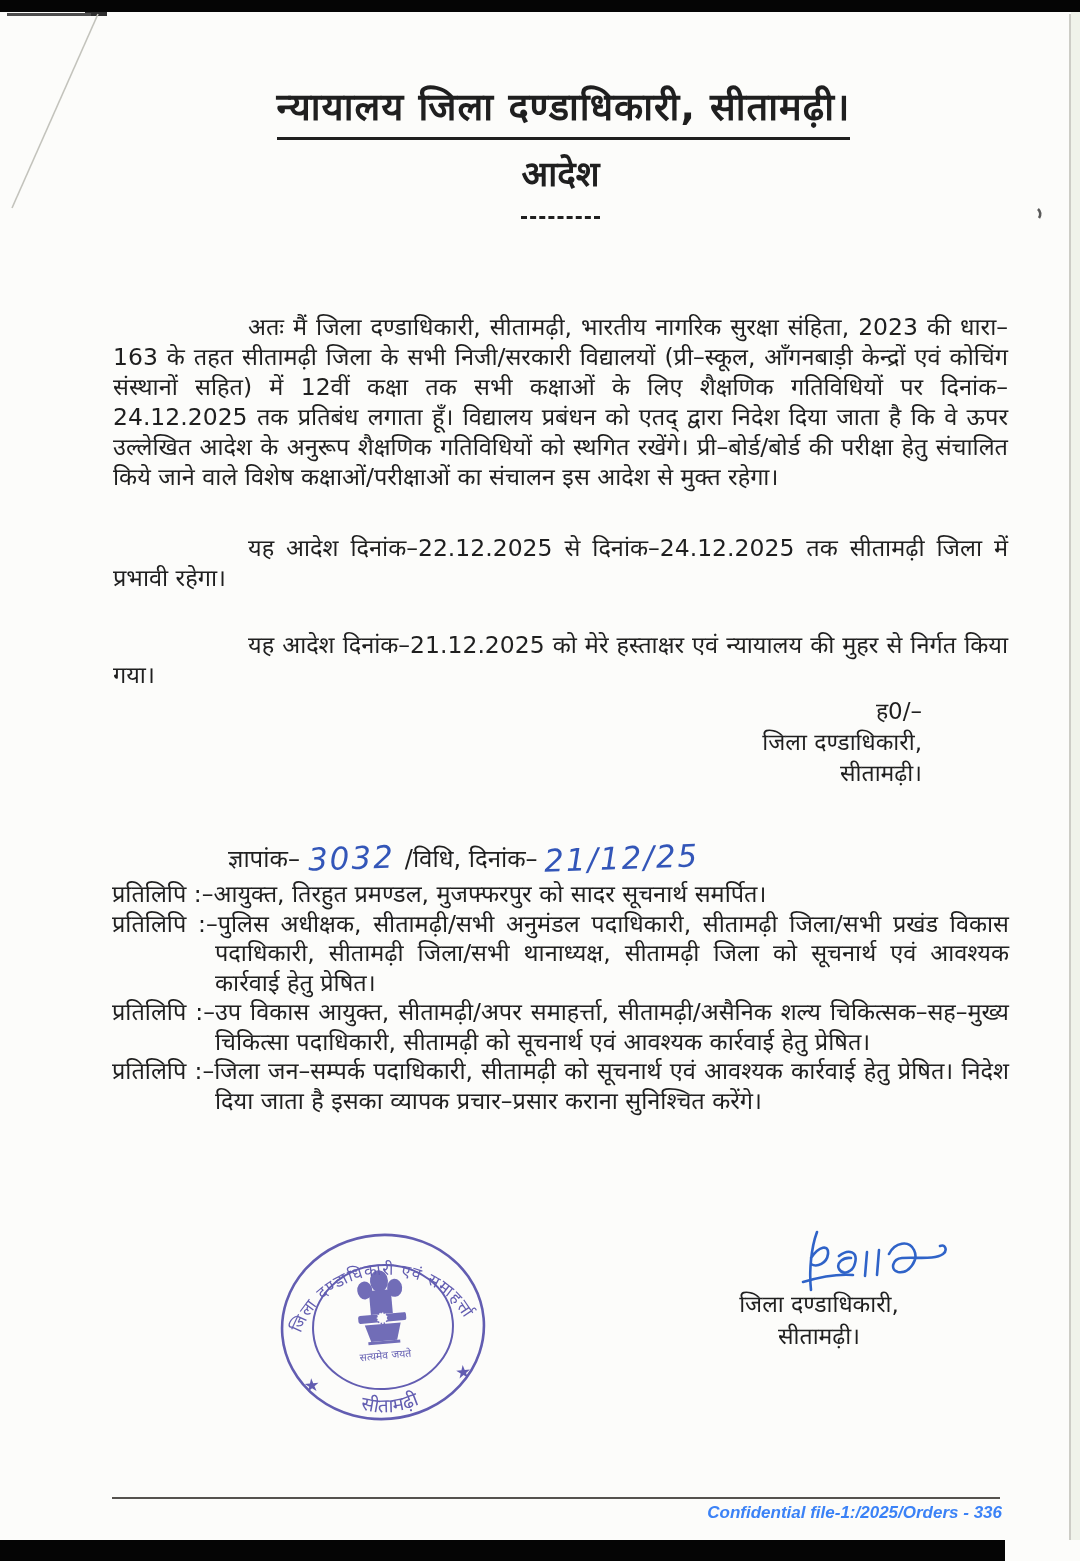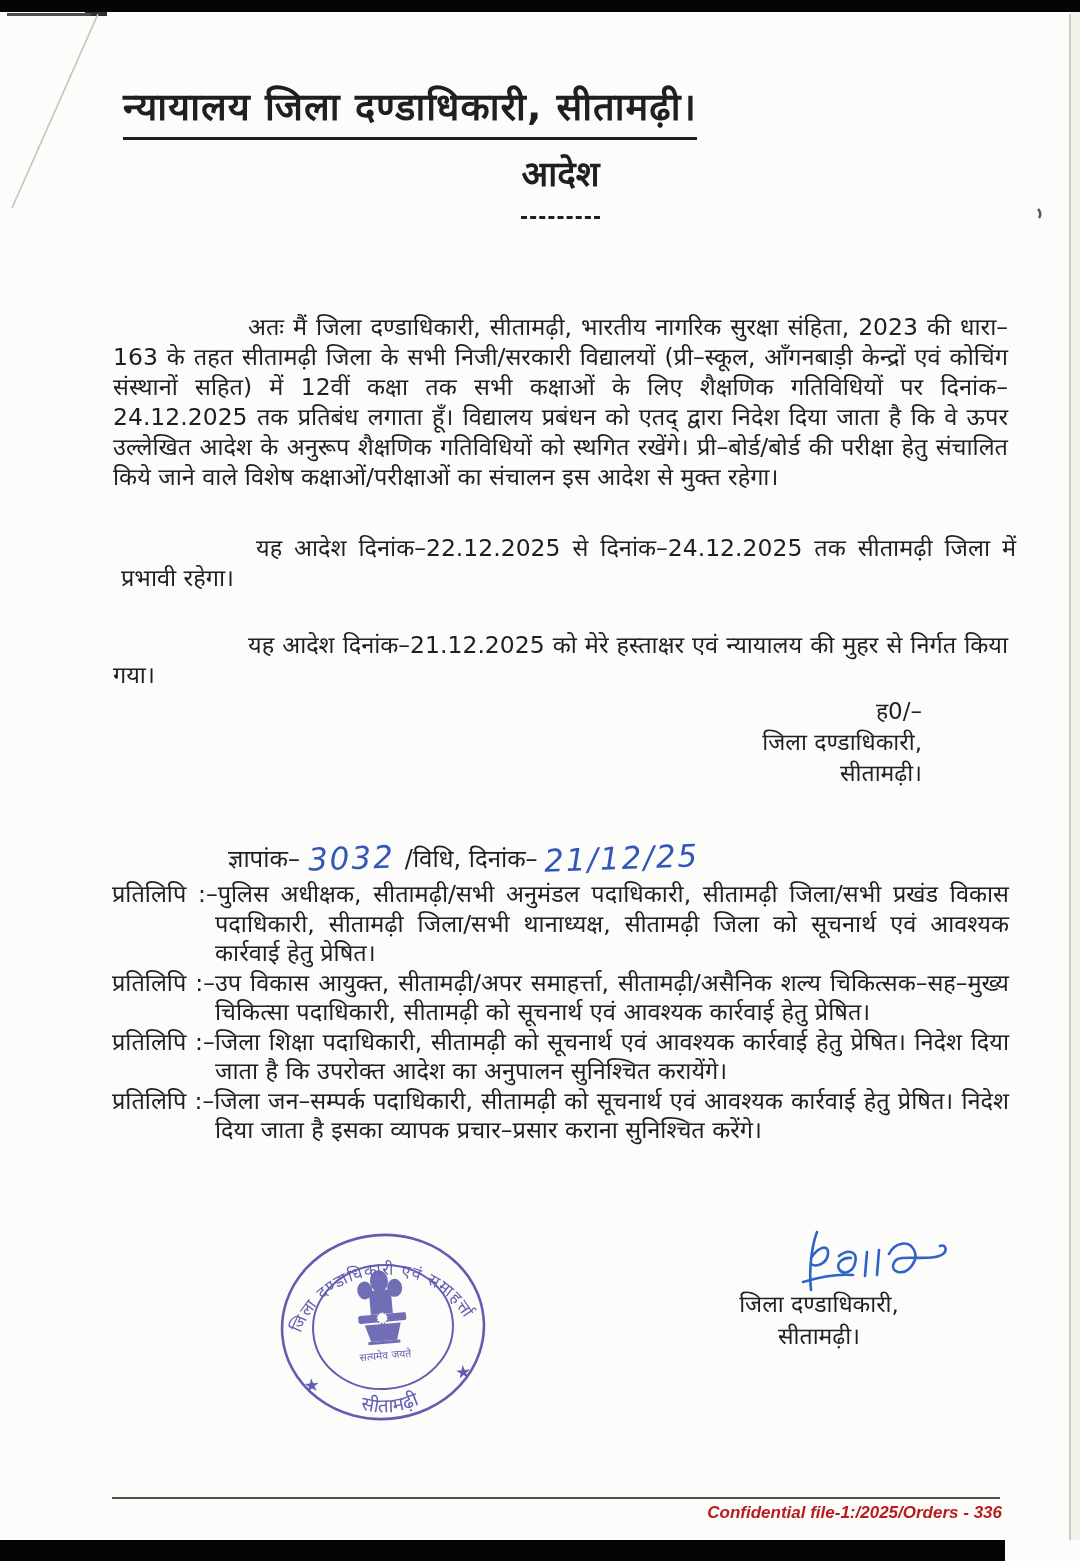--- a/index.html
+++ b/index.html
@@ -12,38 +12,38 @@
     overflow:hidden;
   }
   
   .topbar { position:absolute; left:0; top:0; width:1080px; height:12px; background:#050505; }
   .topbar-notch { position:absolute; left:85px; top:12px; width:22px; height:4px; background:#2e2e2e; }
   .topbar-line { position:absolute; left:7px; top:13px; width:84px; height:3px; background:#4d4d4d; }
   .bottombar { position:absolute; left:0; top:1540px; width:1005px; height:21px; background:#050505; }
   .edge-strip { position:absolute; left:1071px; top:12px; width:9px; height:1528px; background:#f0f3ea; }
   svg.artifacts { position:absolute; left:0; top:0; pointer-events:none; }
   
-  .heading-wrap { position:absolute; left:123px; top:84px; width:895px; text-align:left; }
+  .heading-wrap { position:absolute; left:116px; top:84px; width:895px; text-align:center; }
   .title {
     display:inline-block; font-size:38px; font-weight:bold; letter-spacing:1px;
     border-bottom:3px solid #1f1f1f; padding-bottom:5px; line-height:1.25;
   }
   .subheading-wrap { position:absolute; left:113px; top:153px; width:895px; text-align:center; }
   .subtitle {
     display:inline-block; font-size:35px; font-weight:bold;
     border-bottom:3px dashed #1f1f1f; padding-bottom:21px; line-height:1.2;
   }
   
   .para {
     position:absolute; left:113px; width:895px;
     font-size:23.5px; line-height:30px; text-align:justify; text-indent:135px;
   }
   .p1 { top:212px; }
   .p2 { top:312px; }
-  .p3 { top:533px;margin-left:8px; }
+  .p3 { top:533px; }
   .p4 { top:602px;margin-top:28px; }
   
   .sig-top {
     position:absolute; left:712px; top:696px; width:210px;
     text-align:right; font-size:23px; line-height:31px;
   }
   
   .memo-line { position:absolute; left:228px; top:840px; font-size:24px; white-space:nowrap; }
   .hw {
     display:inline-block; color:#3356b8; font-style:italic; font-size:31px;
@@ -63,21 +63,21 @@
   svg.handsign { position:absolute; left:795px; top:1220px; }
   .sig-bottom {
     position:absolute; left:703px; top:1288px; width:232px;
     text-align:center; font-size:23px; line-height:32px;
   }
   
   .footer-rule { position:absolute; left:112px; top:1497px; width:888px; height:2px; background:#55524e; }
   .footer-text {
     position:absolute; right:78px; top:1503px;
     font-family:"Liberation Sans", sans-serif; font-weight:bold; font-style:italic;
-    font-size:17px; color:#b91c1c;
+    font-size:17px; color:#3b82f6;
   }
 </style>
 </head>
 <body>
 
 <div class="page">
 
   <div class="topbar"></div>
   <div class="topbar-notch"></div>
   <div class="topbar-line"></div>
@@ -103,23 +103,23 @@
     <div>ह0/–</div>
     <div>जिला दण्डाधिकारी,</div>
     <div>सीतामढ़ी।</div>
   </div>
 
   <div class="memo-line">
     <span>ज्ञापांक–</span><span class="hw num">3032</span><span>/विधि, दिनांक–</span><span class="hw date">21/12/25</span>
   </div>
 
   <div class="copies">
+    <p class="copy-entry"><span class="copy-label">प्रतिलिपि :–</span><span>आयुक्त, तिरहुत प्रमण्डल, मुजफ्फरपुर को सादर सूचनार्थ समर्पित।</span></p>
     <p class="copy-entry"><span class="copy-label">प्रतिलिपि :–</span><span>पुलिस अधीक्षक, सीतामढ़ी/सभी अनुमंडल पदाधिकारी, सीतामढ़ी जिला/सभी प्रखंड विकास पदाधिकारी, सीतामढ़ी जिला/सभी थानाध्यक्ष, सीतामढ़ी जिला को सूचनार्थ एवं आवश्यक कार्रवाई हेतु प्रेषित।</span></p>
     <p class="copy-entry"><span class="copy-label">प्रतिलिपि :–</span><span>उप विकास आयुक्त, सीतामढ़ी/अपर समाहर्त्ता, सीतामढ़ी/असैनिक शल्य चिकित्सक–सह–मुख्य चिकित्सा पदाधिकारी, सीतामढ़ी को सूचनार्थ एवं आवश्यक कार्रवाई हेतु प्रेषित।</span></p>
-    <p class="copy-entry"><span class="copy-label">प्रतिलिपि :–</span><span>जिला शिक्षा पदाधिकारी, सीतामढ़ी को सूचनार्थ एवं आवश्यक कार्रवाई हेतु प्रेषित। निदेश दिया जाता है कि उपरोक्त आदेश का अनुपालन सुनिश्चित करायेंगे।</span></p>
     <p class="copy-entry"><span class="copy-label">प्रतिलिपि :–</span><span>जिला जन–सम्पर्क पदाधिकारी, सीतामढ़ी को सूचनार्थ एवं आवश्यक कार्रवाई हेतु प्रेषित। निदेश दिया जाता है इसका व्यापक प्रचार–प्रसार कराना सुनिश्चित करेंगे।</span></p>
   </div>
 
   <svg class="seal" width="216" height="196" viewBox="0 0 216 196">
     <g transform="rotate(-5 107 95)" fill="none" stroke="#4d47a7" opacity="0.88">
       <ellipse cx="107" cy="95" rx="101" ry="92" stroke-width="2.6"></ellipse>
       <ellipse cx="107" cy="95" rx="70" ry="62" stroke-width="2"></ellipse>
       <path id="sealTopArc" d="M 20,135 A 88,80 0 1 1 194,135" stroke="none"></path>
       <path id="sealBottomArc" d="M 44,146 A 69,58 0 0 0 170,146" stroke="none"></path>
       <text font-size="16.5" fill="#4d47a7" stroke="none" letter-spacing="1">

